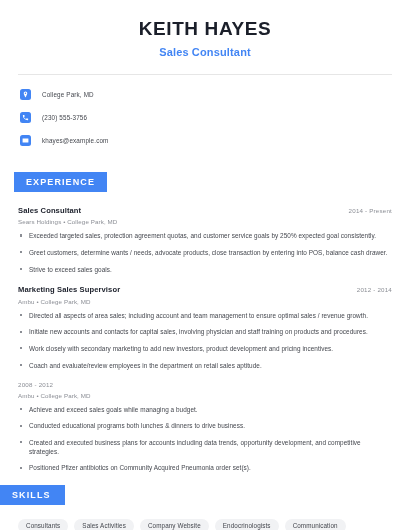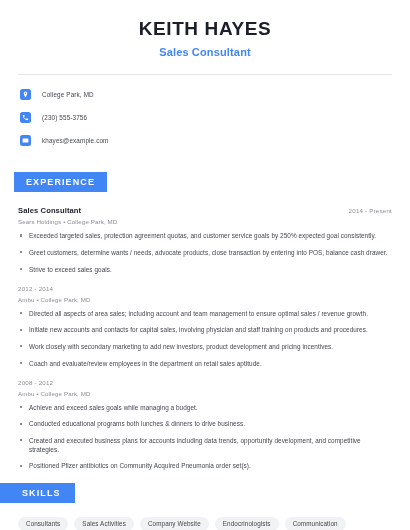--- a/index.html
+++ b/index.html
@@ -42,21 +42,21 @@
   }
 
   
   .badge {
     display:inline-block; background:#4285F4; color:#fff;
     font-size:9px; font-weight:bold; letter-spacing:1.1px;
     padding:5px 12px 5px 12px;
   }
   .badge-exp-wrap { margin:22px 16px 0 14px; }
   .badge-skills-wrap { margin:0 0 0 0; }
-  .badge-skills { padding-left:22px; padding-right:14px; }
+  .badge-skills { padding-left:12px; padding-right:14px; }
 
   
   .experience { margin:14px 18px 0 18px; }
   .job { margin-bottom:11px; }
   .job-head { display:flex; justify-content:space-between; align-items:baseline; }
   .job-role { font-size:7.6px; font-weight:bold; color:#1b1f2a; letter-spacing:0.1px; }
   .job-dates { font-size:6.2px; color:#8b8e95; letter-spacing:0.2px; white-space:nowrap; }
   .job-meta { margin-top:3.5px; font-size:6.2px; color:#8b8e95; letter-spacing:0.1px; }
   .bullets { margin-top:7px; list-style:none; }
   .bullets li {
@@ -134,20 +134,21 @@
       <div class="job-meta">Sears Holdings  •  College Park, MD</div>
       <ul class="bullets">
         <li>Exceeded targeted sales, protection agreement quotas, and customer service goals by 250% expected goal consistently.</li>
         <li>Greet customers, determine wants / needs, advocate products, close transaction by entering into POS, balance cash drawer.</li>
         <li>Strive to exceed sales goals.</li>
       </ul>
     </div>
 
     <div class="job">
       <div class="job-head">
+        <span class="job-role">Marketing Sales Supervisor</span>
         <span class="job-dates">2012 - 2014</span>
       </div>
       <div class="job-meta">Ambu  •  College Park, MD</div>
       <ul class="bullets">
         <li>Directed all aspects of area sales; including account and team management to ensure optimal sales / revenue growth.</li>
         <li>Initiate new accounts and contacts for capital sales, involving physician and staff training on products and procedures.</li>
         <li>Work closely with secondary marketing to add new investors, product development and pricing incentives.</li>
         <li>Coach and evaluate/review employees in the department on retail sales aptitude.</li>
       </ul>
     </div>

